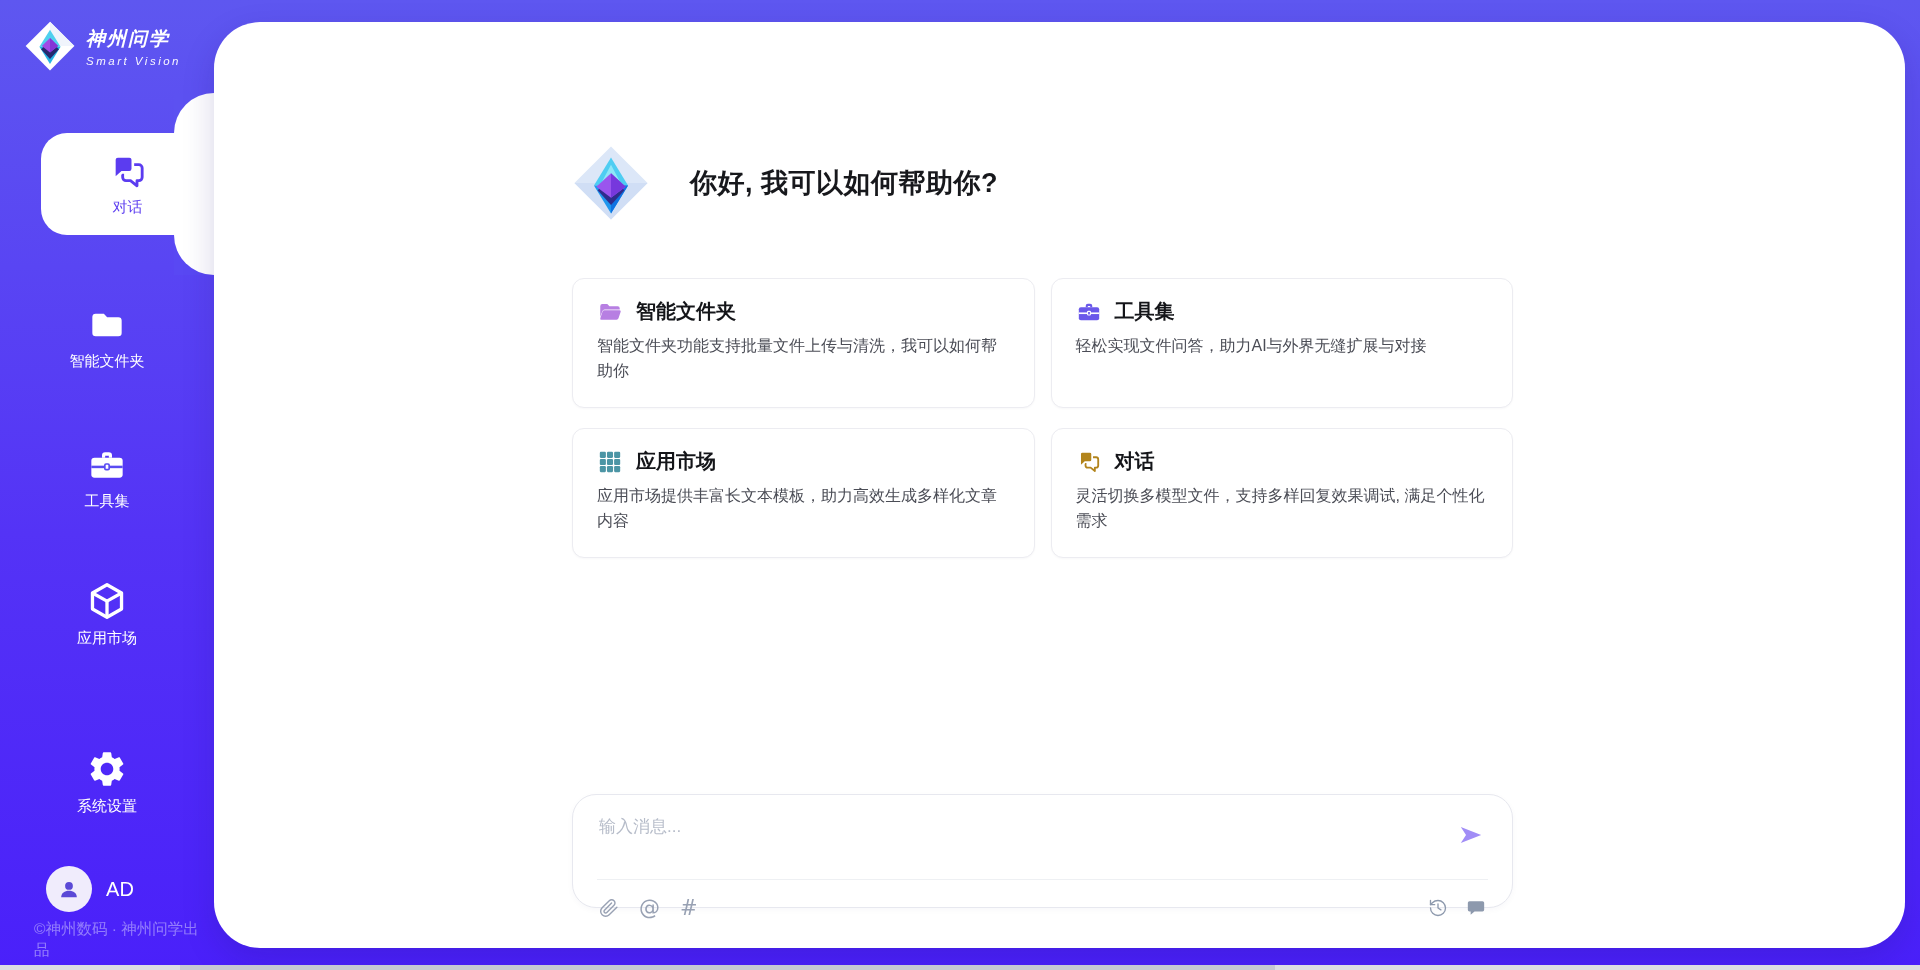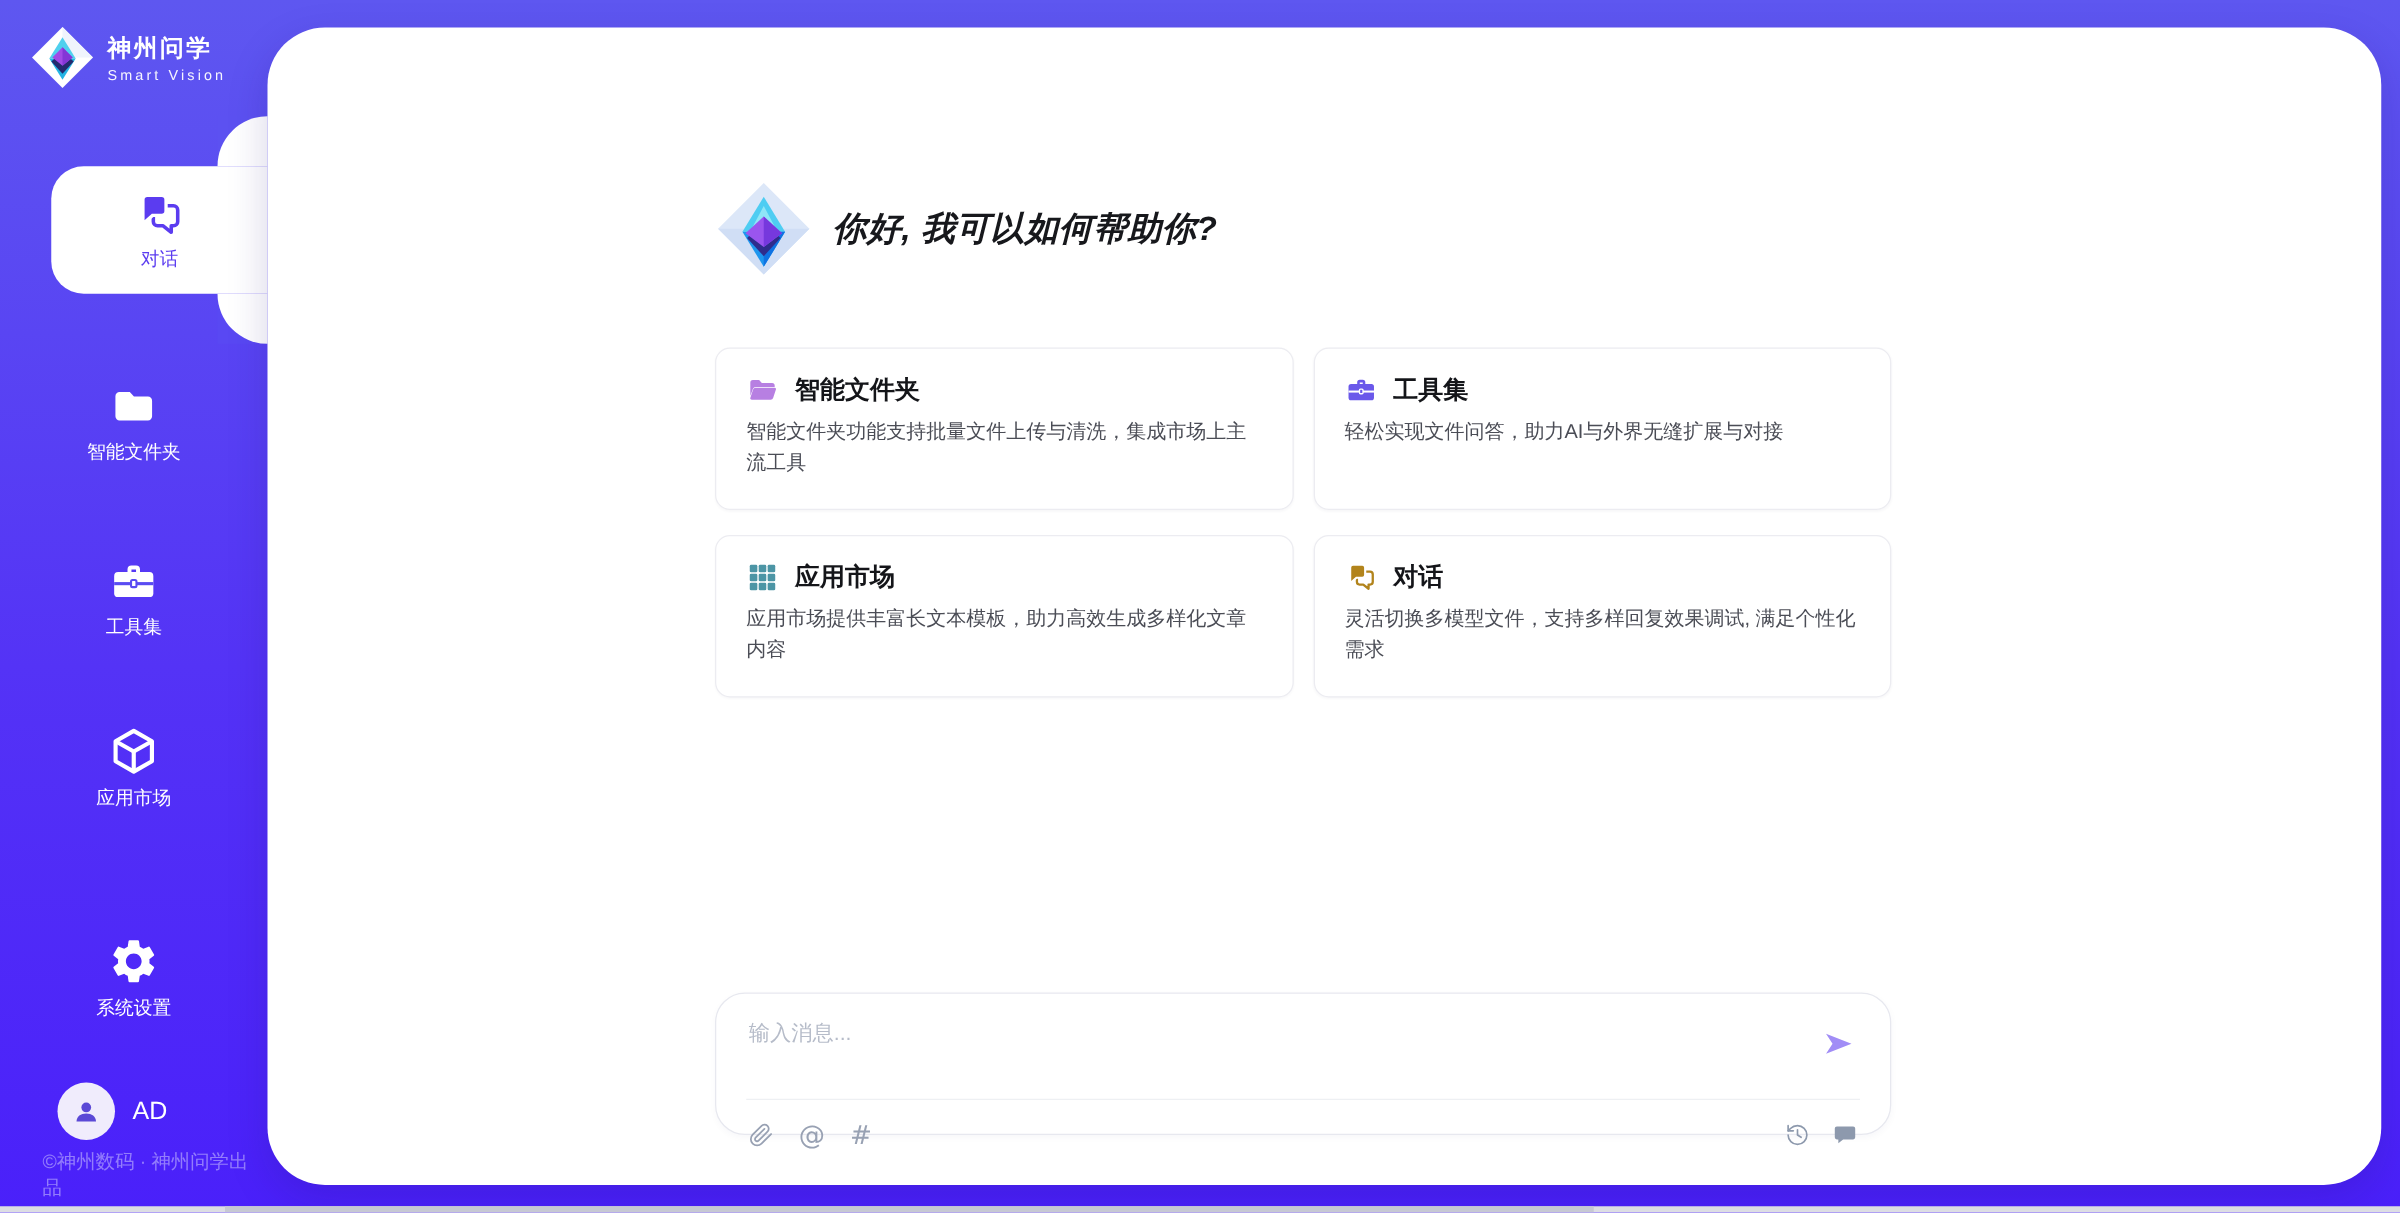--- a/index.html
+++ b/index.html
@@ -7,21 +7,21 @@
   body {
     font-family:"Liberation Sans","DejaVu Sans",sans-serif;
     background:linear-gradient(180deg,#5e57f0 0%,#5433f6 55%,#4a20fa 100%);
     position:relative; color:#1b1c20;
   }
 
   
   .sidebar { position:absolute; left:0; top:0; width:214px; height:100%; }
   .logo-row { position:absolute; left:24px; top:20px; display:flex; align-items:center; gap:10px; }
   .logo-row svg { width:52px; height:52px; }
-  .brand-txt { display:flex; flex-direction:column; color:#fff; }
+  .brand-txt { display:flex; flex-direction:column; color:#fff;font-style:italic; }
   .brand-name { font-size:19px; font-weight:700; letter-spacing:2px; }
   .brand-sub { font-size:11.5px; letter-spacing:2.5px; margin-top:3px; opacity:.95; }
 
   .nav-item { position:absolute; left:0; width:214px; display:flex; flex-direction:column;
               align-items:center; gap:7px; color:#fff; cursor:pointer; }
   .nav-item .nav-label { font-size:15px; }
   .nav-item svg { width:40px; height:40px; }
 
   .tab-active { position:absolute; left:41px; top:133px; width:173px; height:102px;
                 background:#fff; border-radius:26px 0 0 26px; display:flex; flex-direction:column;
@@ -42,21 +42,21 @@
   .avatar svg { width:26px; height:26px; color:#5b49d6; }
   .user-name { color:#fff; font-size:20px; }
   .side-footer { position:absolute; left:16px; bottom:9px; color:rgba(235,235,255,.45); font-size:15.5px;margin-left:18px; }
 
   
   .panel { position:absolute; left:214px; top:22px; right:15px; bottom:22px; background:#fff;
            border-radius:46px; box-shadow:0 12px 32px rgba(35,16,120,.18);
            display:flex; flex-direction:column; overflow:hidden; }
   .content { width:941px; margin-left:358px; display:flex; flex-direction:column; flex:1 1 auto; }
 
-  .greeting { margin-top:122px; display:flex; align-items:center; gap:16px;font-style:italic; }
+  .greeting { margin-top:122px; display:flex; align-items:center; gap:40px; }
   .greeting svg { width:78px; height:78px; }
   .greeting h1 { font-size:27px; font-weight:700; color:#17181c; letter-spacing:.5px; }
 
   .cards { margin-top:56px; display:grid; grid-template-columns:1fr 1fr; gap:20px 16px; }
   .card { height:130px; background:#fff; border:1px solid #ececf1; border-radius:12px;
           padding:19px 24px; cursor:pointer; box-shadow:0 1px 2px rgba(20,20,60,.03); }
   .card-head { display:flex; align-items:center; gap:13px; margin-bottom:9px; }
   .card-head svg { width:26px; height:26px; flex:0 0 auto; }
   .card-title { font-size:20px; font-weight:700; color:#141519; }
   .card-desc { font-size:16px; color:#4b4d56; line-height:1.55; }
@@ -253,21 +253,21 @@
     </div>
 
     <div class="cards">
       <div class="card">
         <div class="card-head">
           <svg class="ic-folder-open">
               <use href="#sym-folder-open"></use>
             </svg>
           <span class="card-title">智能文件夹</span>
         </div>
-        <div class="card-desc">智能文件夹功能支持批量文件上传与清洗，集成市场上主流工具</div>
+        <div class="card-desc">智能文件夹功能支持批量文件上传与清洗，我可以如何帮助你</div>
       </div>
       <div class="card">
         <div class="card-head">
           <svg class="ic-briefcase-c">
               <use href="#sym-briefcase"></use>
             </svg>
           <span class="card-title">工具集</span>
         </div>
         <div class="card-desc">轻松实现文件问答，助力AI与外界无缝扩展与对接</div>
       </div>

